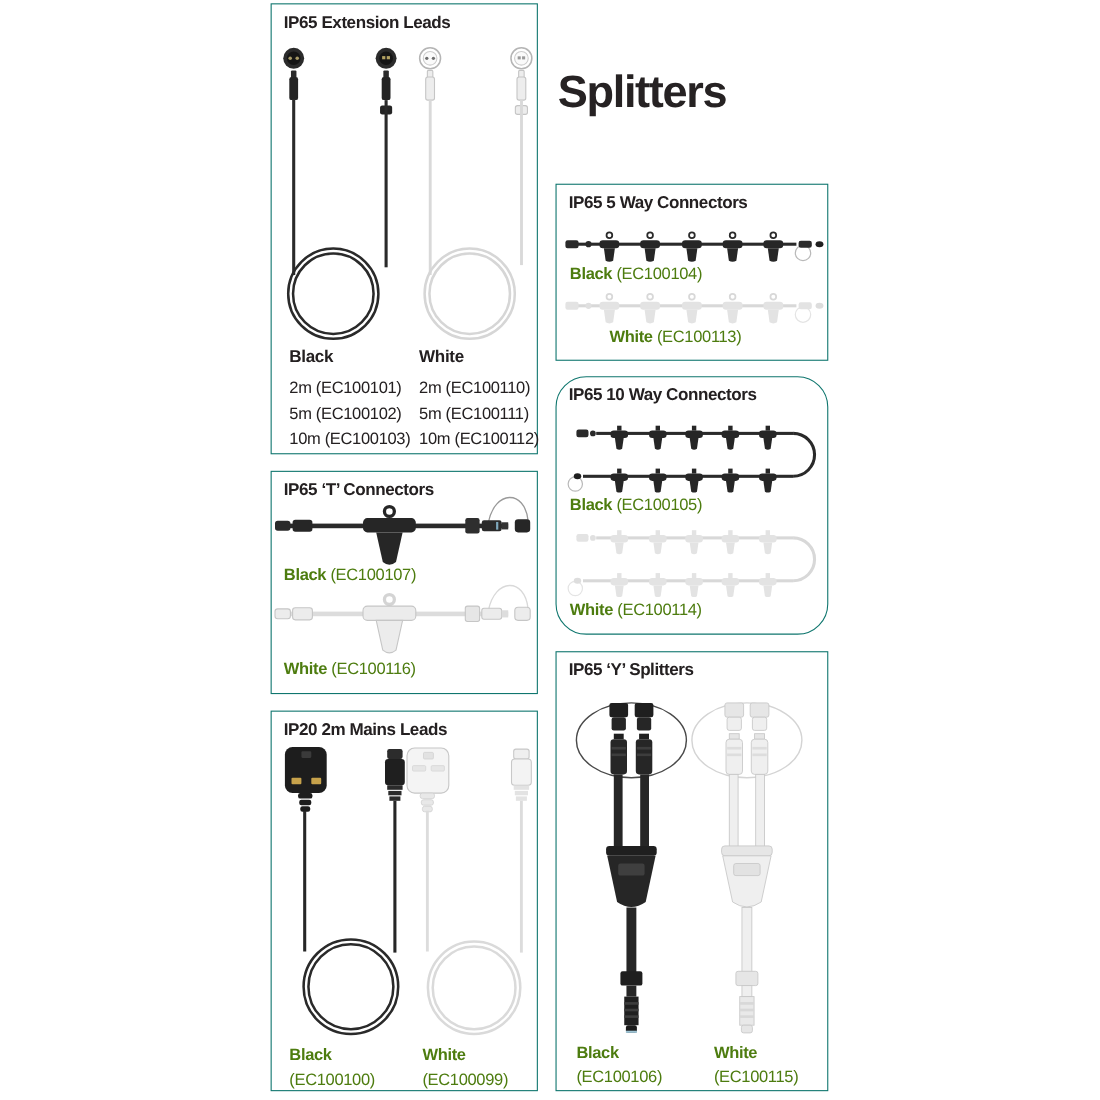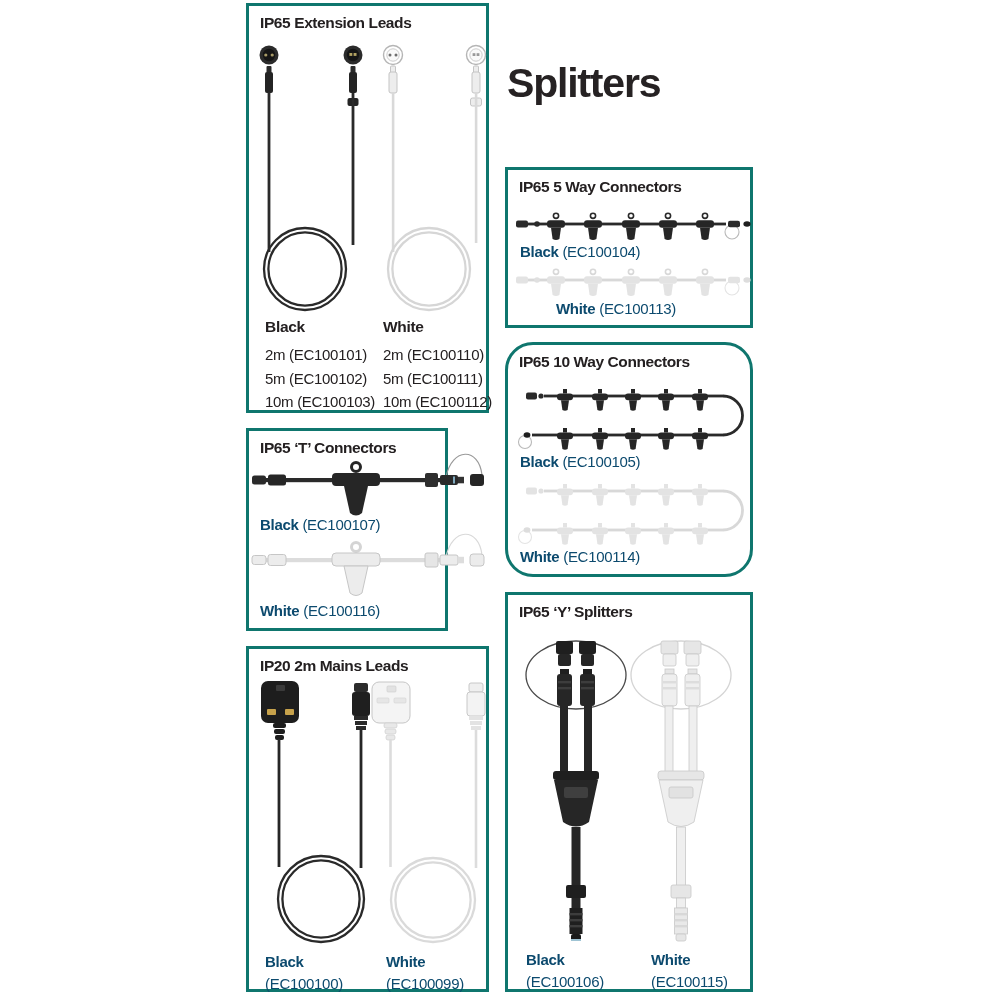--- a/index.html
+++ b/index.html
@@ -5,29 +5,29 @@
   html,body{margin:0;padding:0;}
   body{
     width:1000px;height:1000px;background:#ffffff;position:relative;
     font-family:"Liberation Sans", sans-serif;color:#242021;overflow:hidden;
   }
   .page-title{
     position:absolute;left:507px;top:32px;width:280px;
     font-size:41px;font-weight:700;line-height:48px;letter-spacing:-1.2px;color:#262223;
   }
   .box{
-    position:absolute;background:#fff;border:3px solid #0f766e;box-sizing:border-box;
+    position:absolute;background:#fff;border:1px solid #0f766e;box-sizing:border-box;
   }
   .box h2{
     position:absolute;left:11px;top:8px;margin:0;
     font-size:15.5px;font-weight:700;letter-spacing:-0.4px;color:#242021;white-space:nowrap;
   }
   .box svg{position:absolute;left:0;top:0;pointer-events:none;}
   .variant{
-    position:absolute;font-size:15px;letter-spacing:-0.3px;white-space:nowrap;color:#0c4a6e;
+    position:absolute;font-size:15px;letter-spacing:-0.3px;white-space:nowrap;color:#4d7c0f;
   }
   .variant .b{font-weight:700;}
   .variant.stack div{line-height:22px;}
   .col{position:absolute;}
   .col .hdr{font-size:15.5px;font-weight:700;letter-spacing:-0.3px;margin-bottom:7px;}
   .col .row{font-size:15px;letter-spacing:-0.3px;line-height:23.5px;white-space:nowrap;}
 </style>
 </head>
 <body>
 
@@ -82,21 +82,21 @@
     <div class="row">10m (EC100103)</div>
   </div>
   <div class="col" style="left:134px;top:312px;">
     <div class="hdr">White</div>
     <div class="row">2m (EC100110)</div>
     <div class="row">5m (EC100111)</div>
     <div class="row">10m (EC100112)</div>
   </div>
 </section>
 
-<section class="box" style="left:246px;top:428px;width:202px;height:203px;">
+<section class="box" style="left:246px;top:428px;width:243px;height:203px;">
   <svg width="241" height="201" viewBox="0 0 241 201">
     <g>
       <path d="M197,46 C203,16 230,16 233,44" fill="none" stroke="#9a9a9a" stroke-width="1.2"></path>
       <rect x="6" y="47" width="209" height="4.2" fill="#2a2a2a"></rect>
       <rect x="3" y="44.5" width="14" height="9" rx="2.5" fill="#2a2a2a"></rect>
       <rect x="19" y="43.5" width="18" height="11" rx="2.5" fill="#262626"></rect>
       <circle cx="107" cy="36" r="4.5" fill="none" stroke="#262626" stroke-width="3"></circle>
       <rect x="83" y="42" width="48" height="13" rx="4" fill="#262626"></rect>
       <path d="M95,55 L119,55 L113,82 Q107,87 101,82 Z" fill="#262626"></path>
       <rect x="176" y="42" width="13" height="14" rx="2" fill="#2e2e2e"></rect>

